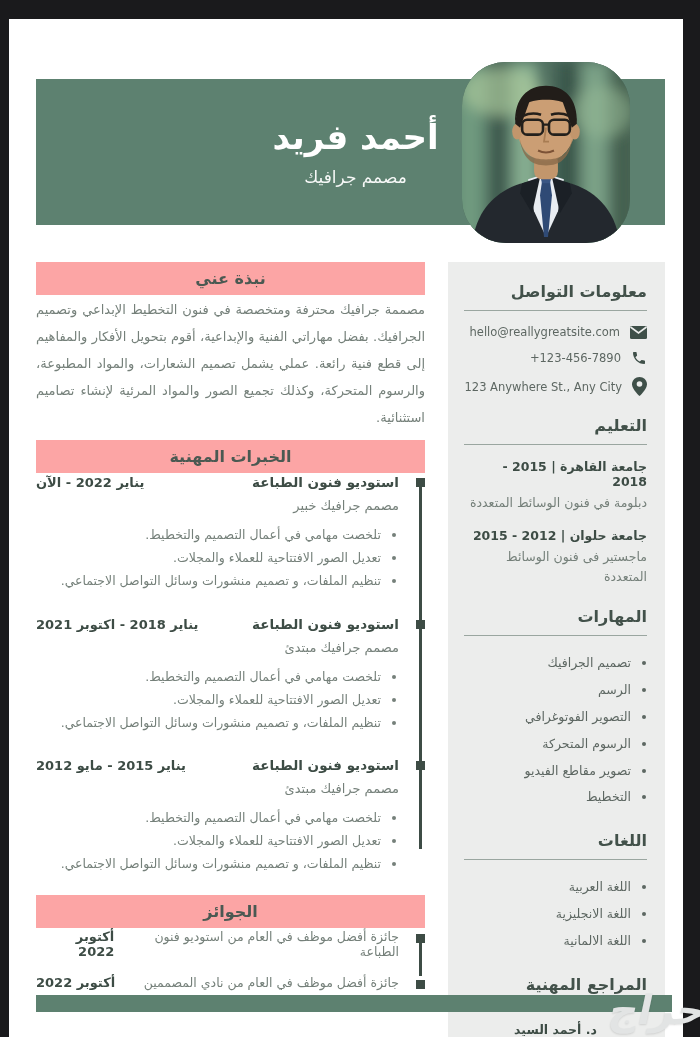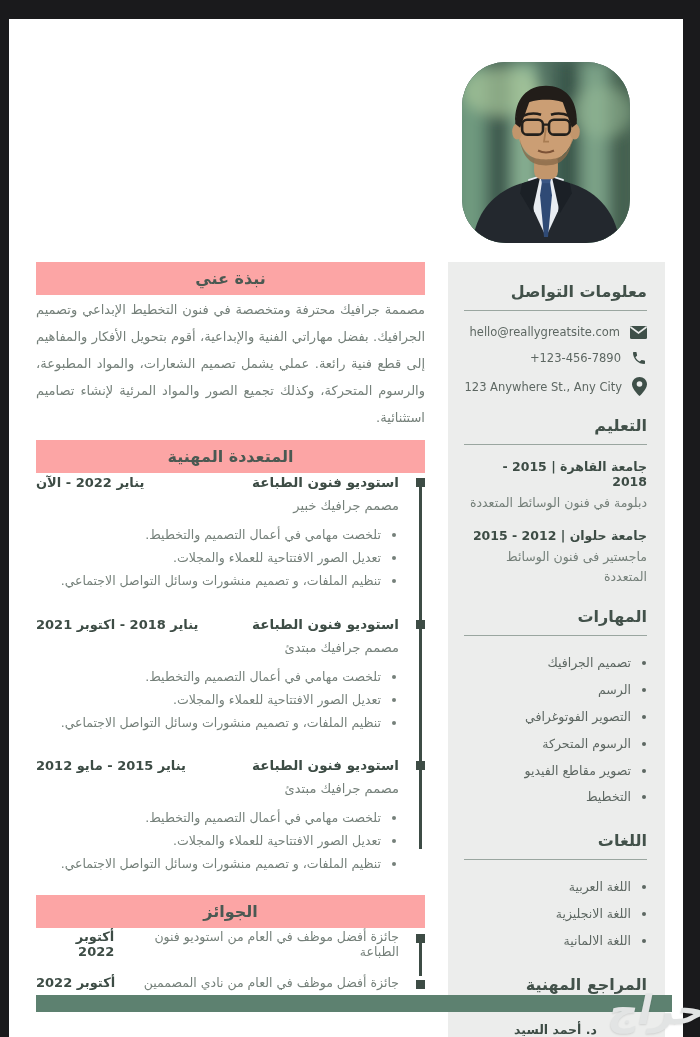--- a/index.html
+++ b/index.html
@@ -95,20 +95,26 @@
     transform:skewX(-12deg); letter-spacing:2px;
     text-shadow:0 1px 2px rgba(0,0,0,.12);
     z-index:5;
   }
 </style>
 </head>
 <body>
 
 <div class="page">
 
+  <div class="band">
+    <div class="band-text">
+      <div class="person-name">أحمد فريد</div>
+      <div class="person-title">مصمم جرافيك</div>
+    </div>
+  </div>
 
   <div class="photo">
     <svg viewBox="0 0 168 182" xmlns="http://www.w3.org/2000/svg">
       <defs>
           <filter id="blur">
             <feGaussianBlur stdDeviation="7"></feGaussianBlur>
           </filter>
         </defs>
       <rect x="0" y="0" width="168" height="182" fill="#4f6e5f"></rect>
       <g filter="url(#blur)">
@@ -230,21 +236,21 @@
 
       </div>
 
     </aside>
 
     <main class="main">
 
       <div class="section-bar">نبذة عني</div>
       <p class="about-text">مصممة جرافيك محترفة ومتخصصة في فنون التخطيط الإبداعي وتصميم الجرافيك. بفضل مهاراتي الفنية والإبداعية، أقوم بتحويل الأفكار والمفاهيم إلى قطع فنية رائعة. عملي يشمل تصميم الشعارات، والمواد المطبوعة، والرسوم المتحركة، وكذلك تجميع الصور والمواد المرئية لإنشاء تصاميم استثنائية.</p>
 
-      <div class="section-bar">المتعددة المهنية</div>
+      <div class="section-bar">الخبرات المهنية</div>
 
       <div class="timeline">
 
         <div class="exp-entry">
           <span class="marker"></span>
           <div class="exp-head">
             <span class="exp-company">استوديو فنون الطباعة</span>
             <span class="exp-date">يناير 2022 - الآن</span>
           </div>
           <div class="exp-role">مصمم جرافيك خبير</div>

